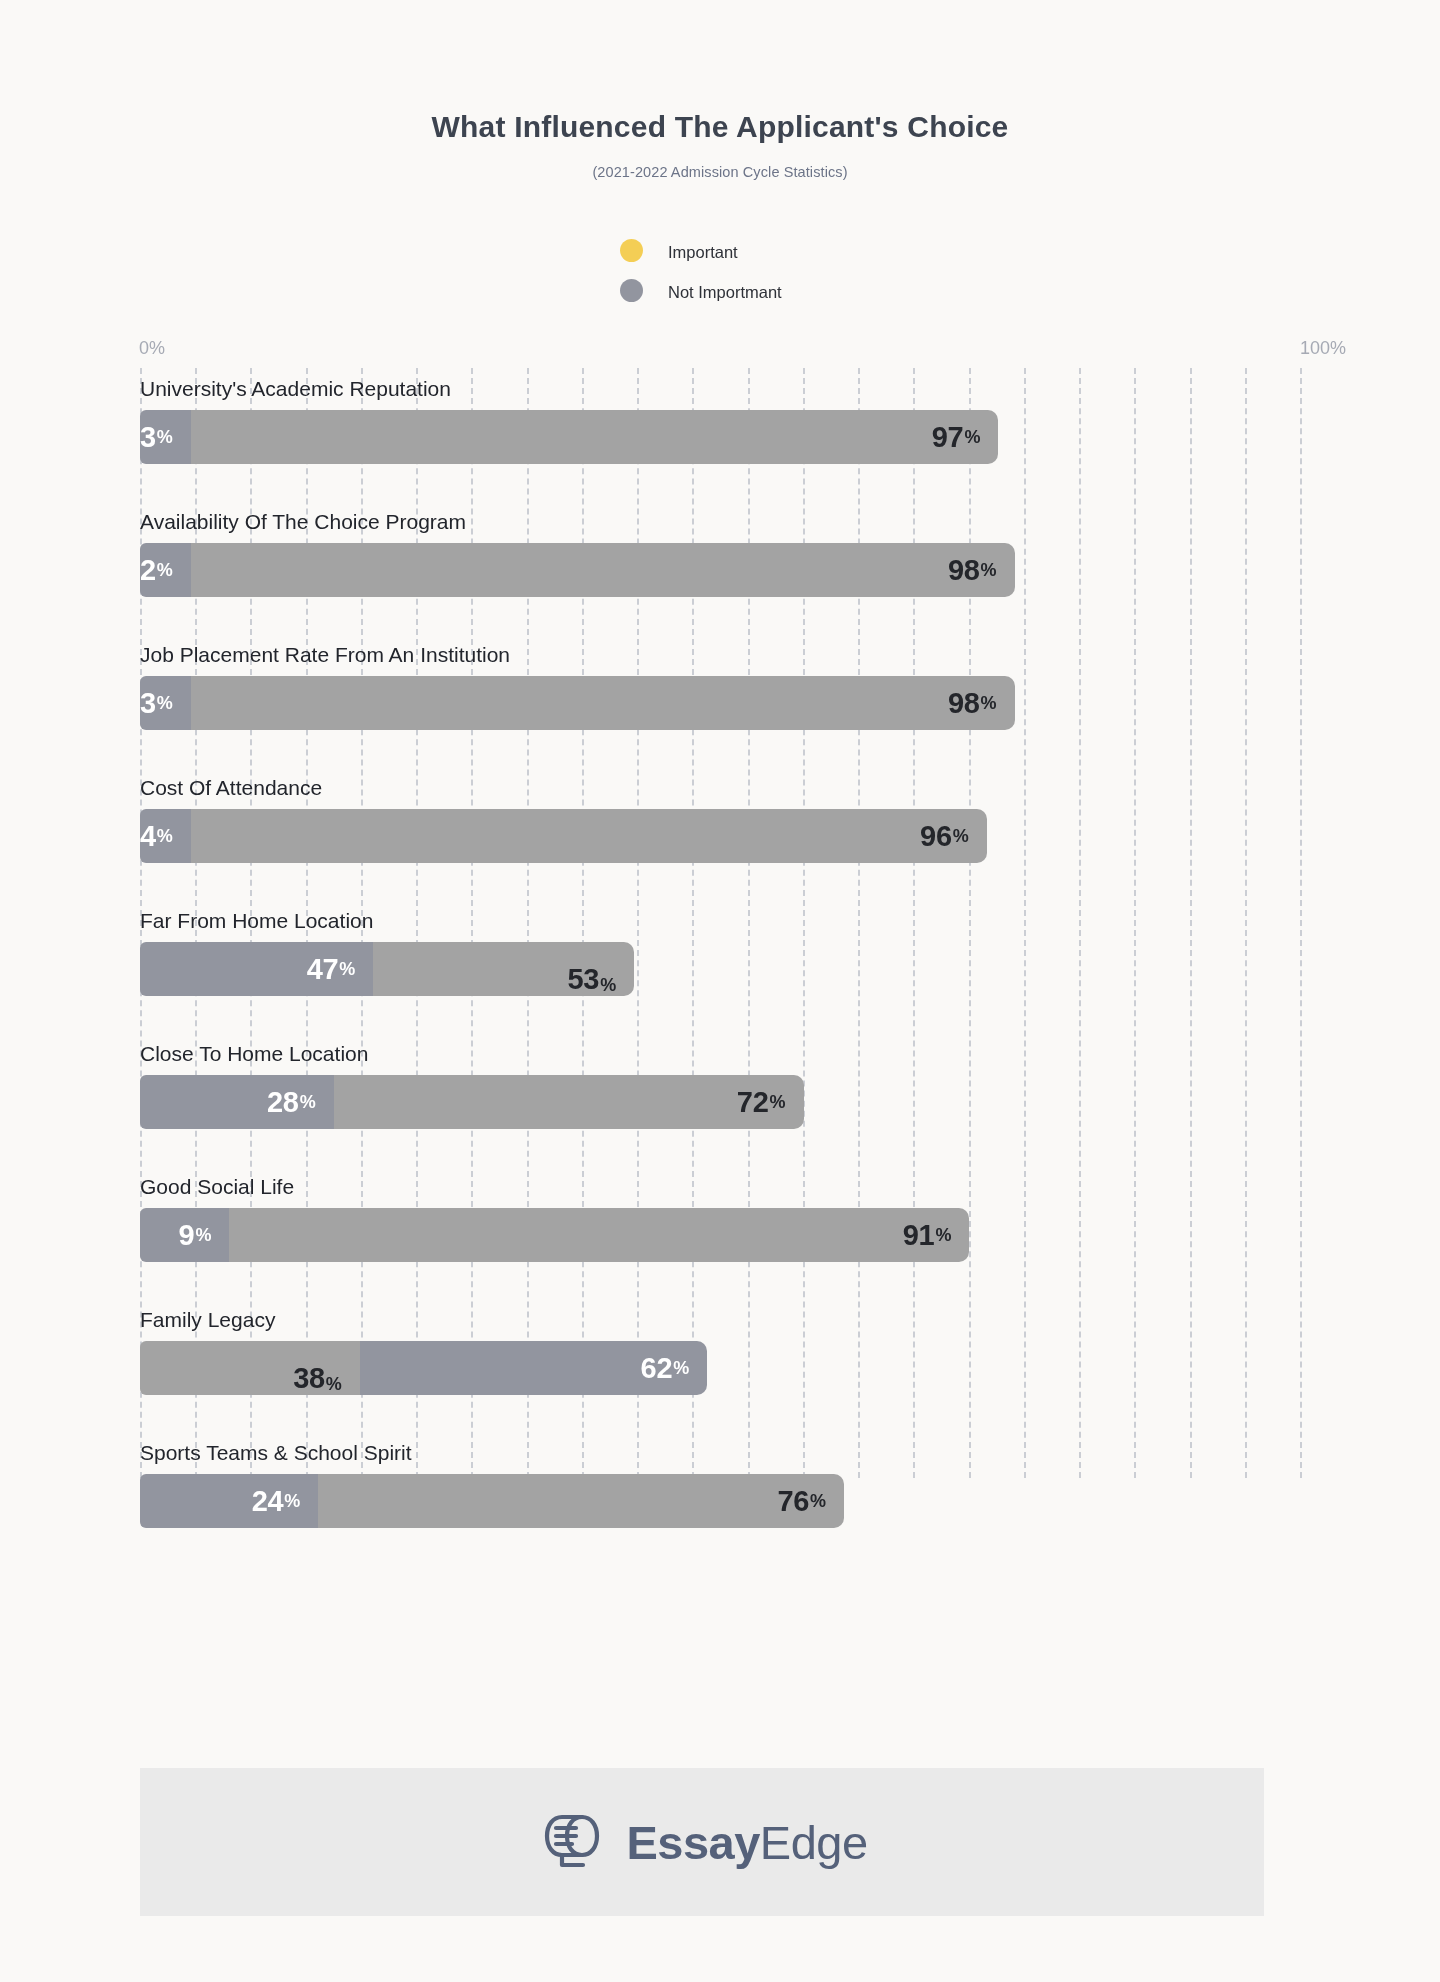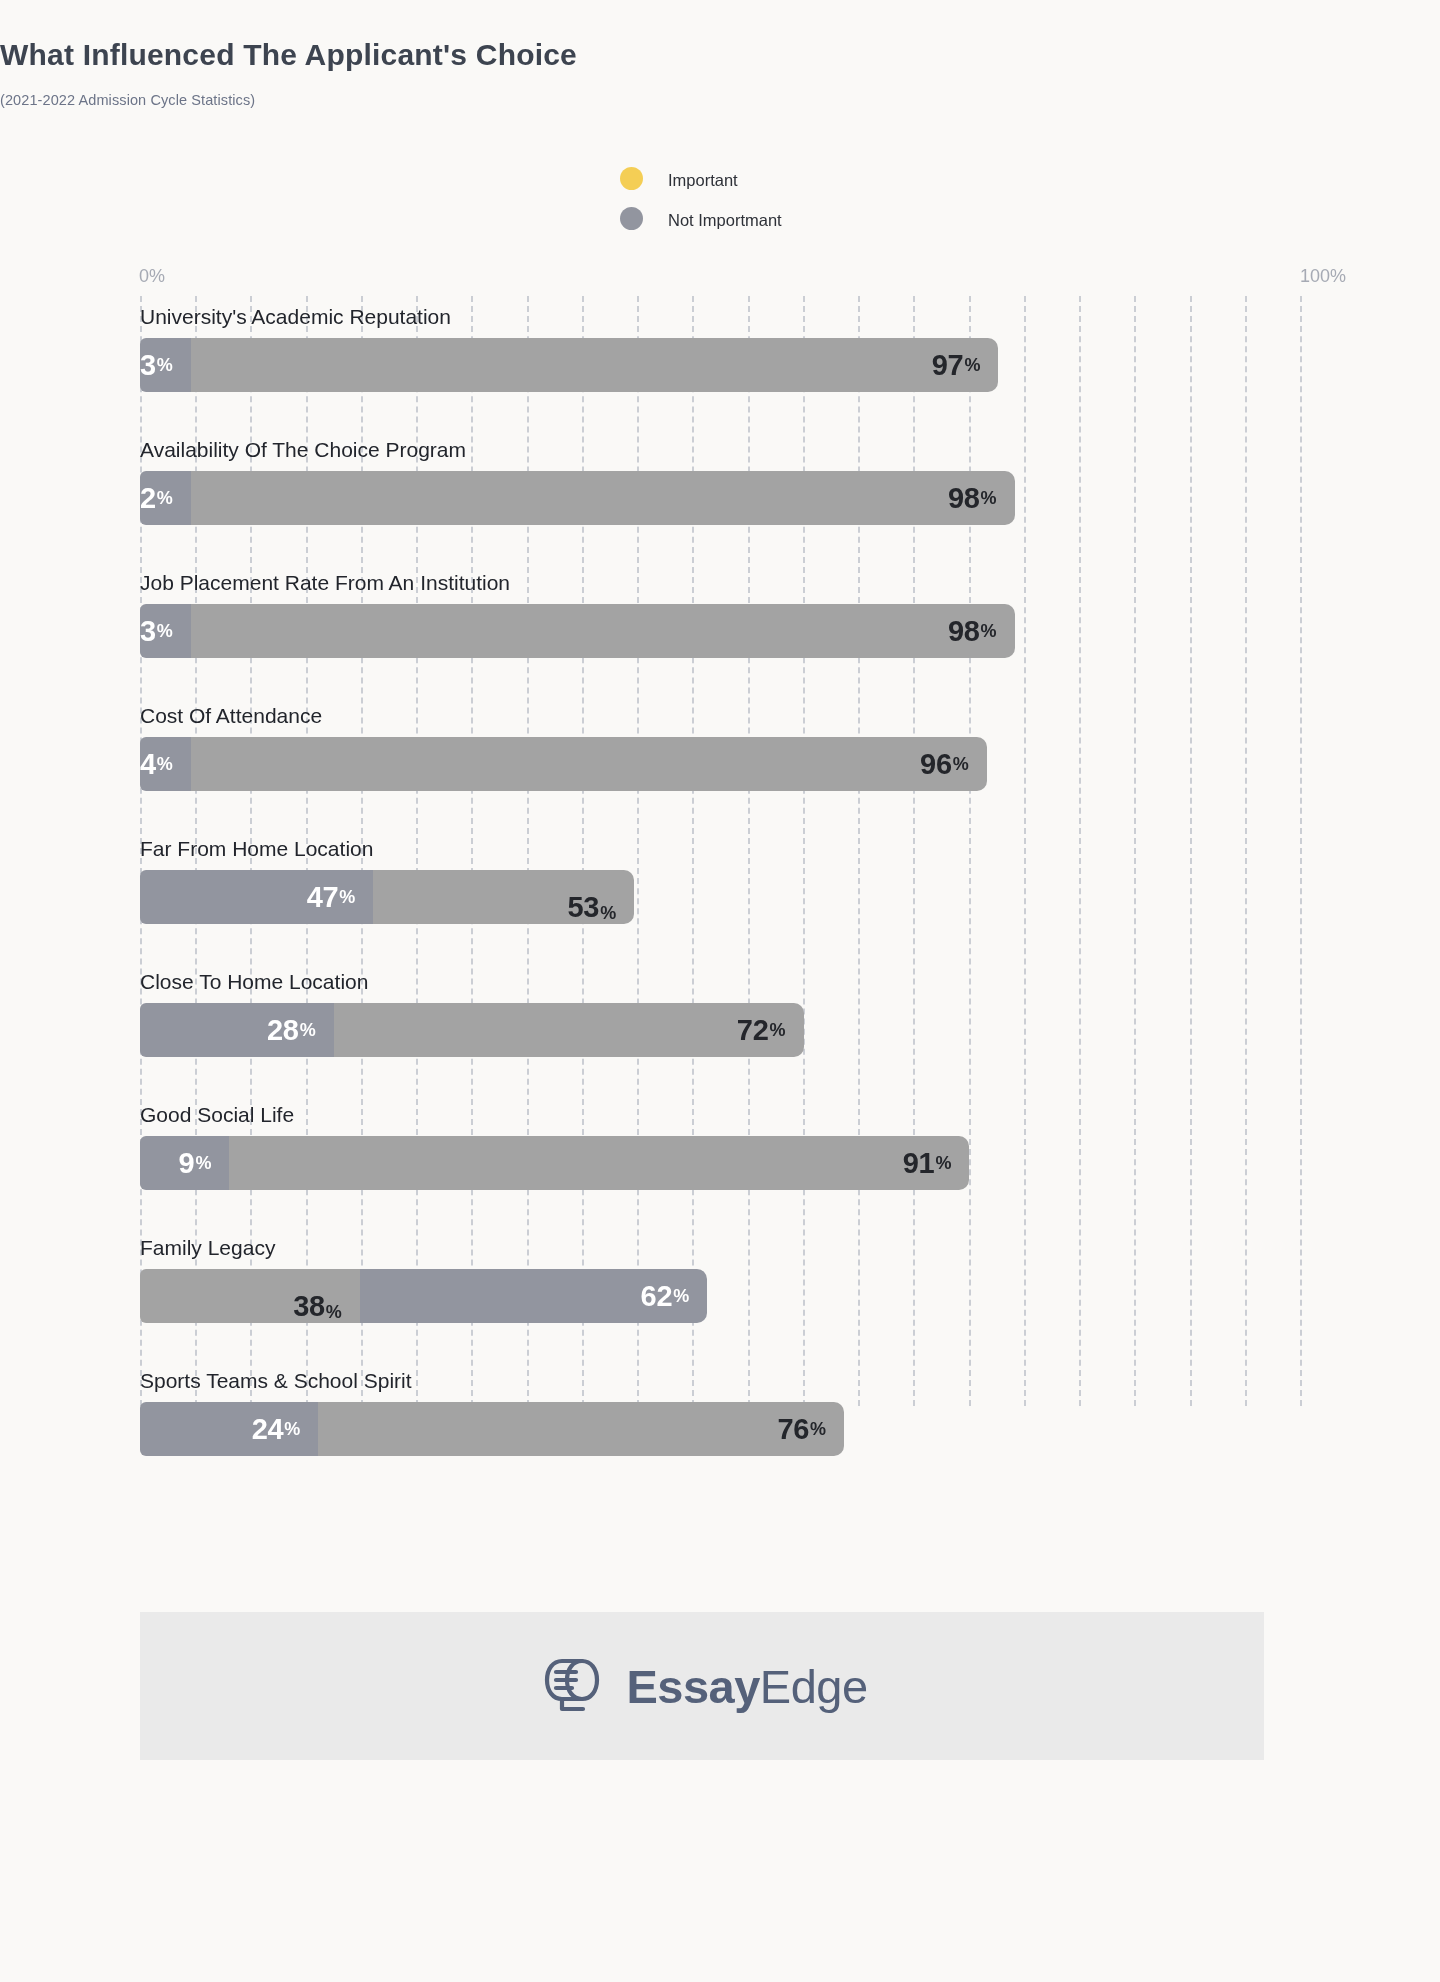--- a/index.html
+++ b/index.html
@@ -11,22 +11,22 @@
     width: 1440px;
     height: 1982px;
     background: #FAF9F7;
     font-family: "Liberation Sans", sans-serif;
     overflow: hidden;
     position: relative;
   }
 
   
   .header {
-    padding-top: 38px;
-    text-align: left;
+    padding-top: 110px;
+    text-align: center;
   }
   .chart-title {
     font-size: 30px;
     font-weight: 600;
     color: #3D4450;
     letter-spacing: 0.2px;
     margin: 0;
   }
   .chart-subtitle {
     font-size: 14.5px;
@@ -134,21 +134,21 @@
   .seg .pct {
     font-size: 18px;
     font-weight: 700;
     margin-left: 1px;
   }
 
   
   .footer {
     position: absolute;
     left: 140px;
-    top: 1612px;
+    top: 1768px;
     width: 1124px;
     height: 148px;
     background: #EAEAEA;
     display: flex;
     align-items: center;
     justify-content: center;
   }
   .logo {
     display: flex;
     align-items: center;

